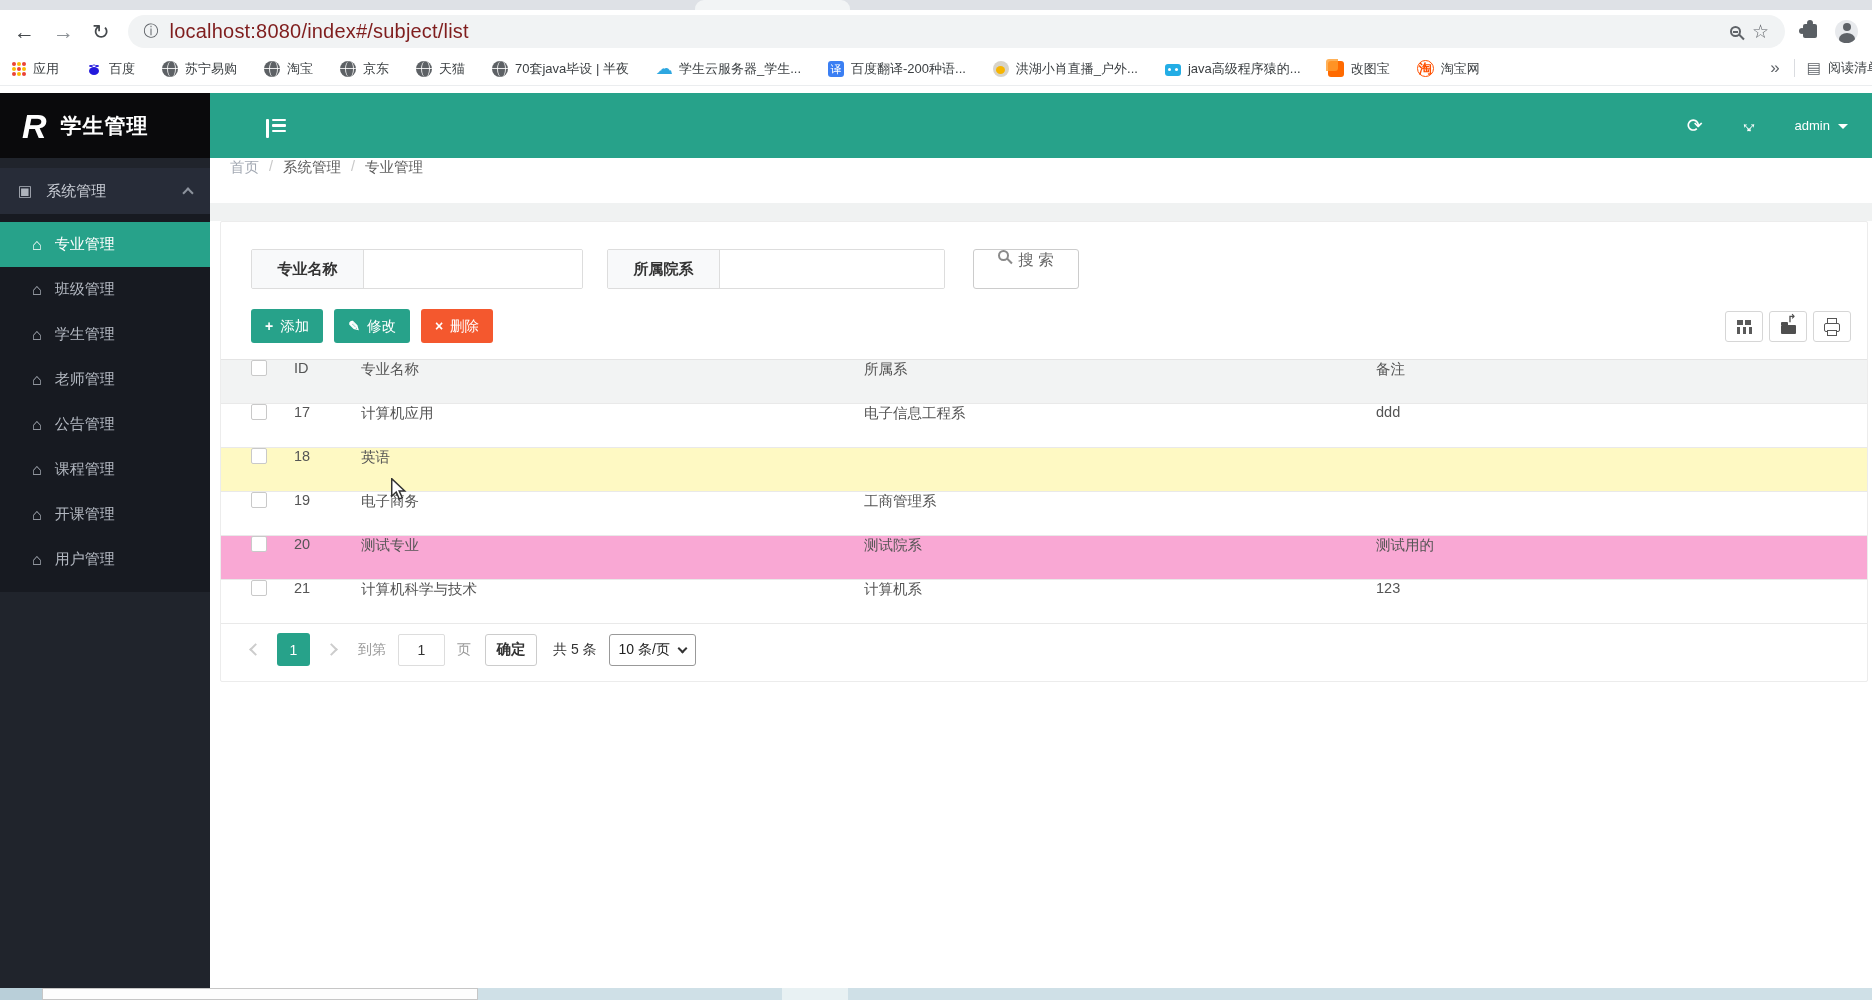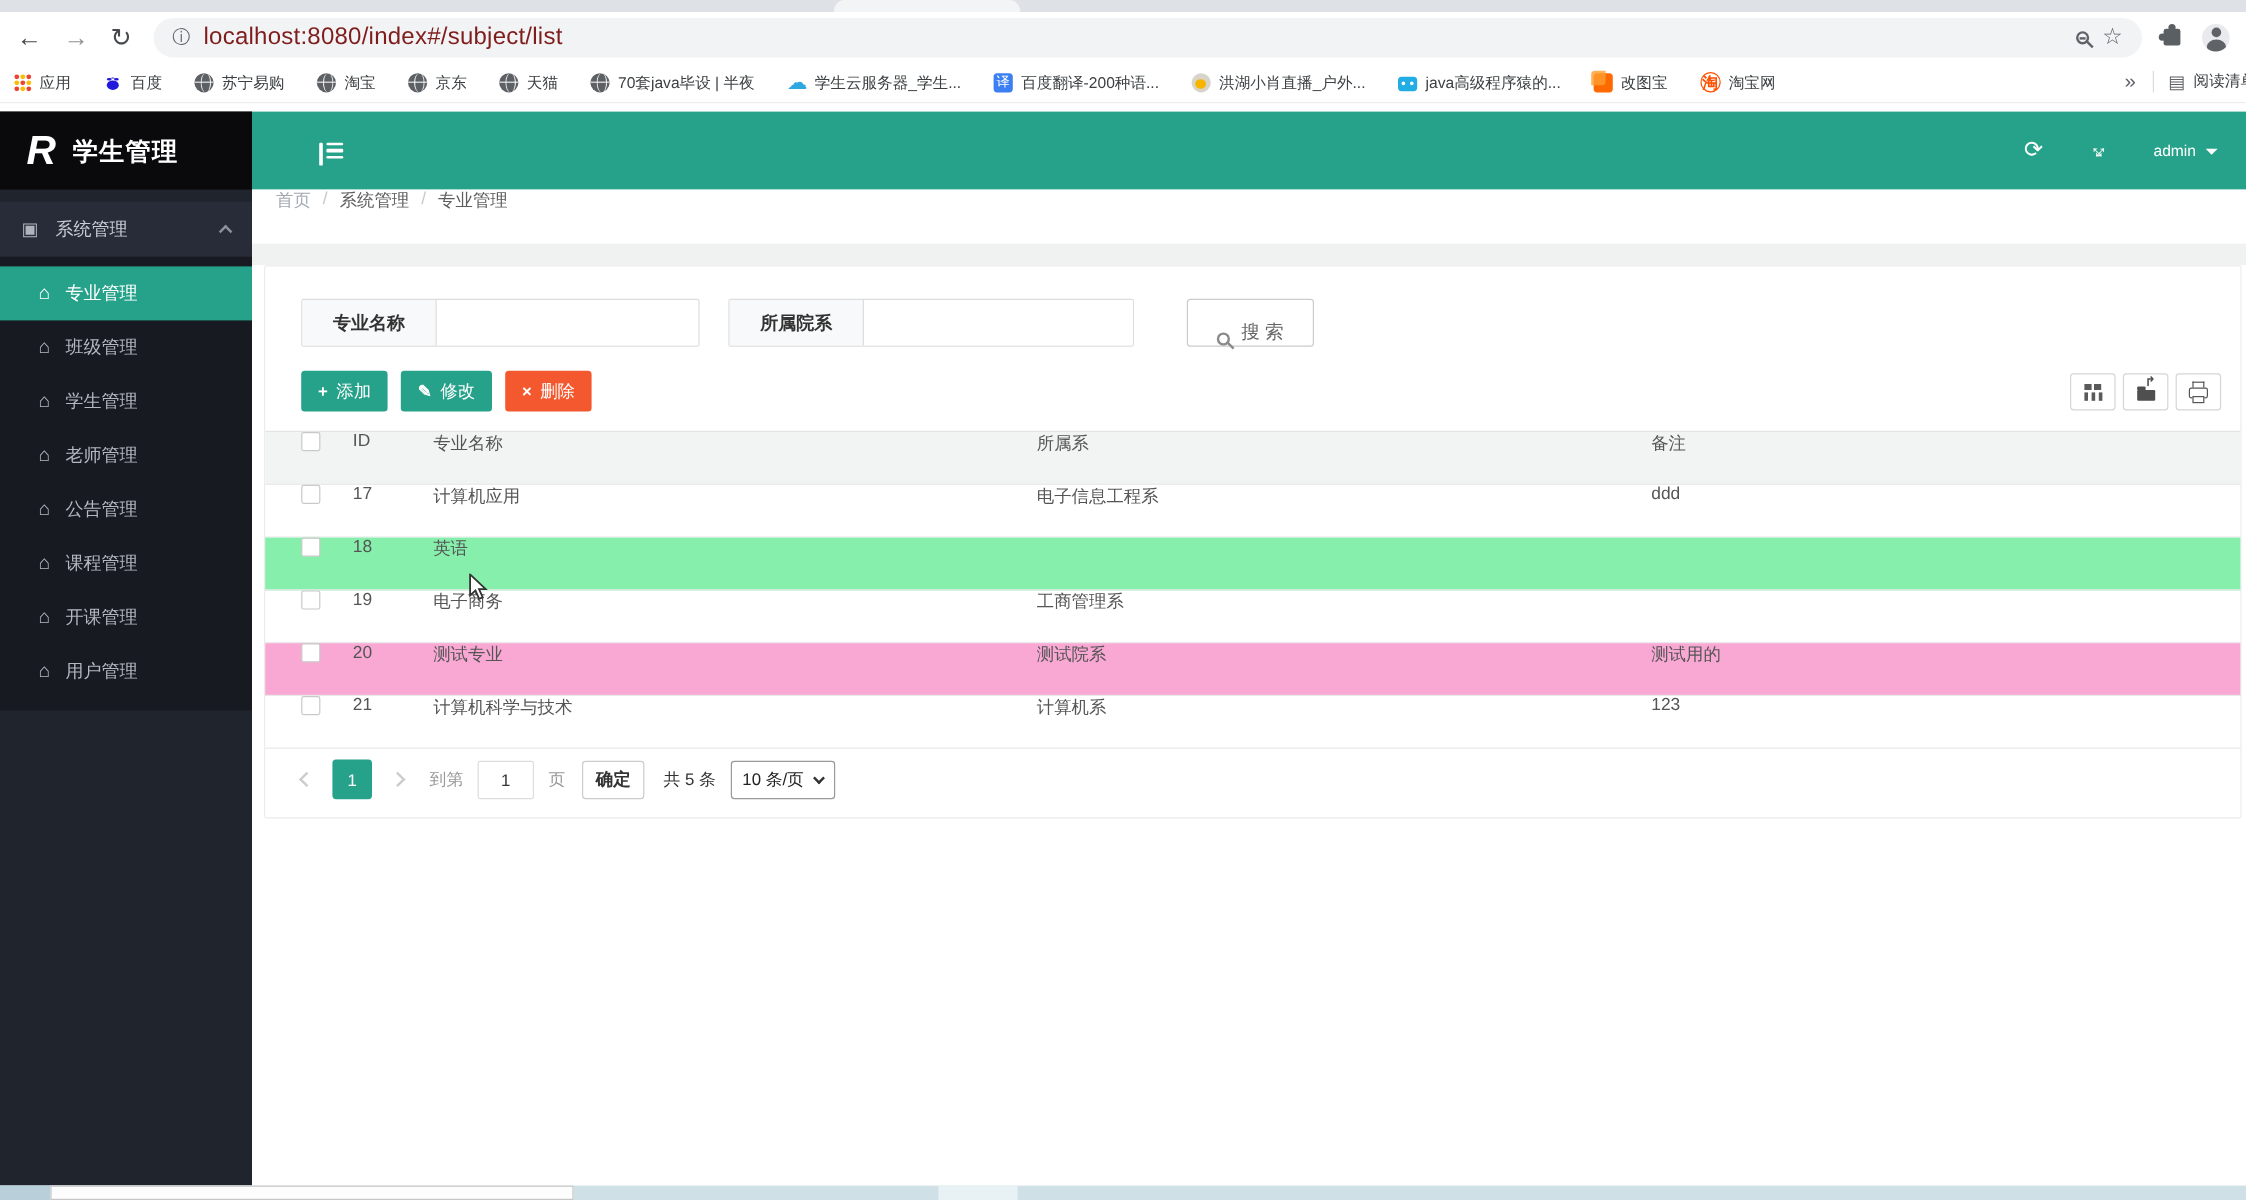--- a/index.html
+++ b/index.html
@@ -92,21 +92,21 @@
   .grayband{position:absolute;left:210px;right:0;top:110px;height:18px;background:#f0f2f2}
   .mainarea{position:absolute;left:210px;right:0;top:128px;bottom:0;background:#fff}
   .card{position:absolute;left:10px;right:4px;top:0;height:461px;background:#fff;border:1px solid #ececec;border-radius:2px}
 
   
   .form-row{position:absolute;left:30px;top:27px;display:flex;gap:24px}
   .igroup{display:flex;height:40px;border:1px solid #ddd;border-radius:2px;overflow:hidden}
   .igroup .ilabel{width:112px;background:#f8f9fa;border-right:1px solid #ddd;display:flex;align-items:center;justify-content:center;font-size:15px;font-weight:bold;color:#333}
   .igroup input{width:218px;border:none;outline:none;padding:0 10px;font-size:14px;color:#333;background:#fff}
   .igroup.g2 input{width:224px}
-  .search-btn{margin-left:20px;width:106px;height:40px;border:1px solid #ccc;border-radius:3px;background:#fff;display:flex;align-items:flex-end;justify-content:center;gap:9px;color:#666;font-size:15.5px;cursor:pointer}
+  .search-btn{margin-left:4px;width:106px;height:40px;border:1px solid #ccc;border-radius:3px;background:#fff;display:flex;align-items:flex-start;justify-content:center;gap:9px;color:#666;font-size:15.5px;cursor:pointer}
   .search-btn .mag{border-color:#8a8a8a}
   .search-btn .mag::after{background:#8a8a8a}
 
   
   .btn-row{position:absolute;left:30px;top:87px;display:flex;gap:11px}
   .abtn{height:34px;border:none;border-radius:3px;color:#fff;font-size:14.5px;display:flex;align-items:center;gap:7px;padding:0 14px;cursor:pointer}
   .abtn.teal{background:#27a28a}
   .abtn.orange{background:#f4582e}
   .abtn .bico{font-size:14px;font-weight:bold;line-height:1}
   .tool-icons{position:absolute;right:16px;top:89px;display:flex;gap:6px}
@@ -121,21 +121,21 @@
   .ico-export::before{content:'';position:absolute;top:-3px;left:0;width:7px;height:3px;background:#4f4f4f;border-radius:1px 1px 0 0}
   .ico-export::after{content:'↱';position:absolute;top:-13px;right:-1px;font-size:11px;color:#4f4f4f;font-weight:bold}
   .ico-print{width:16px;height:9px;border:1.6px solid #555;border-radius:2px;position:relative;margin-top:2px}
   .ico-print::before{content:'';position:absolute;top:-6px;left:2px;width:8px;height:4px;border:1.6px solid #555;border-bottom:none}
   .ico-print::after{content:'';position:absolute;bottom:-5px;left:2px;width:8px;height:4px;border:1.6px solid #555;background:#fff}
 
   
   .table{position:absolute;left:0;right:0;top:137px;border-top:1px solid #e4e4e4;font-size:14.5px}
   .trow{display:flex;align-items:flex-start;height:44px;border-bottom:1px solid #e9e9e9;color:#555}
   .trow.head{background:#f2f3f3;color:#555}
-  .trow.stripe1{background:#86efac}
+  .trow.stripe1{background:#fef9c3}
   .trow.stripe2{background:#f9a8d4}
   .c-check{width:53px;padding-left:30px;display:flex;align-items:center}
   .checkbox{width:16px;height:16px;border:1px solid #c9c9c9;border-radius:2px;background:#fff}
   .c-id{width:87px;padding-left:20px}
   .c-name{width:503px}
   .c-dept{width:512px}
   .c-note{flex:1}
 
   
   .pager{position:absolute;left:30px;top:411px;display:flex;align-items:center;height:33px;gap:0;font-size:14px;color:#999}

